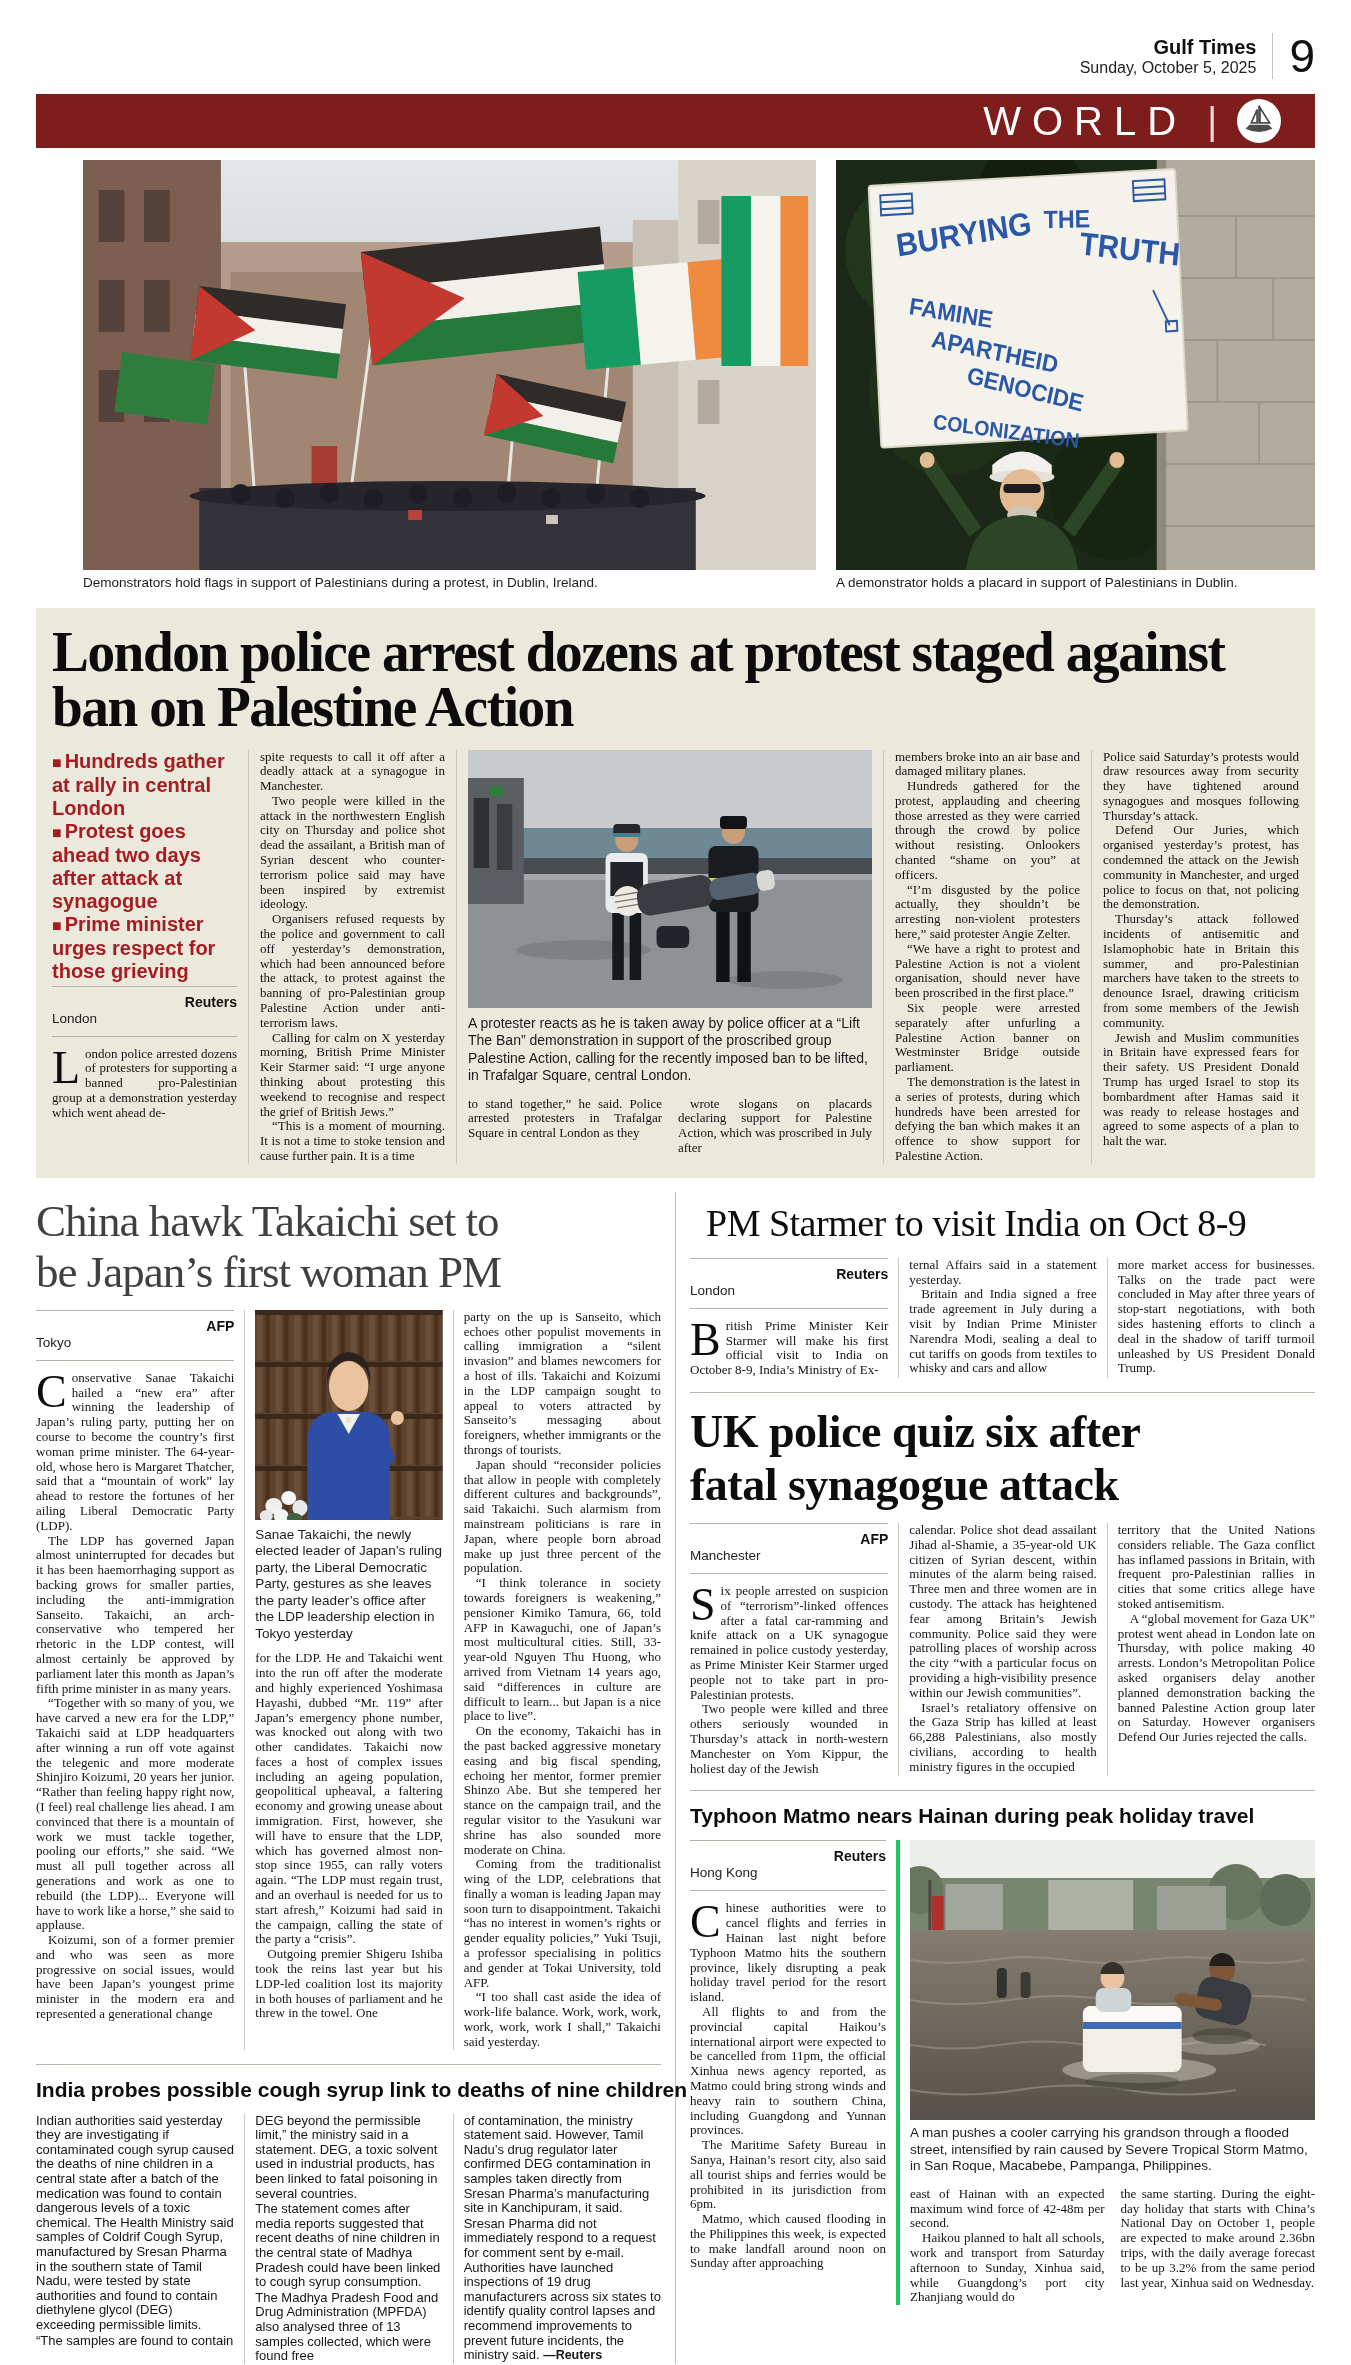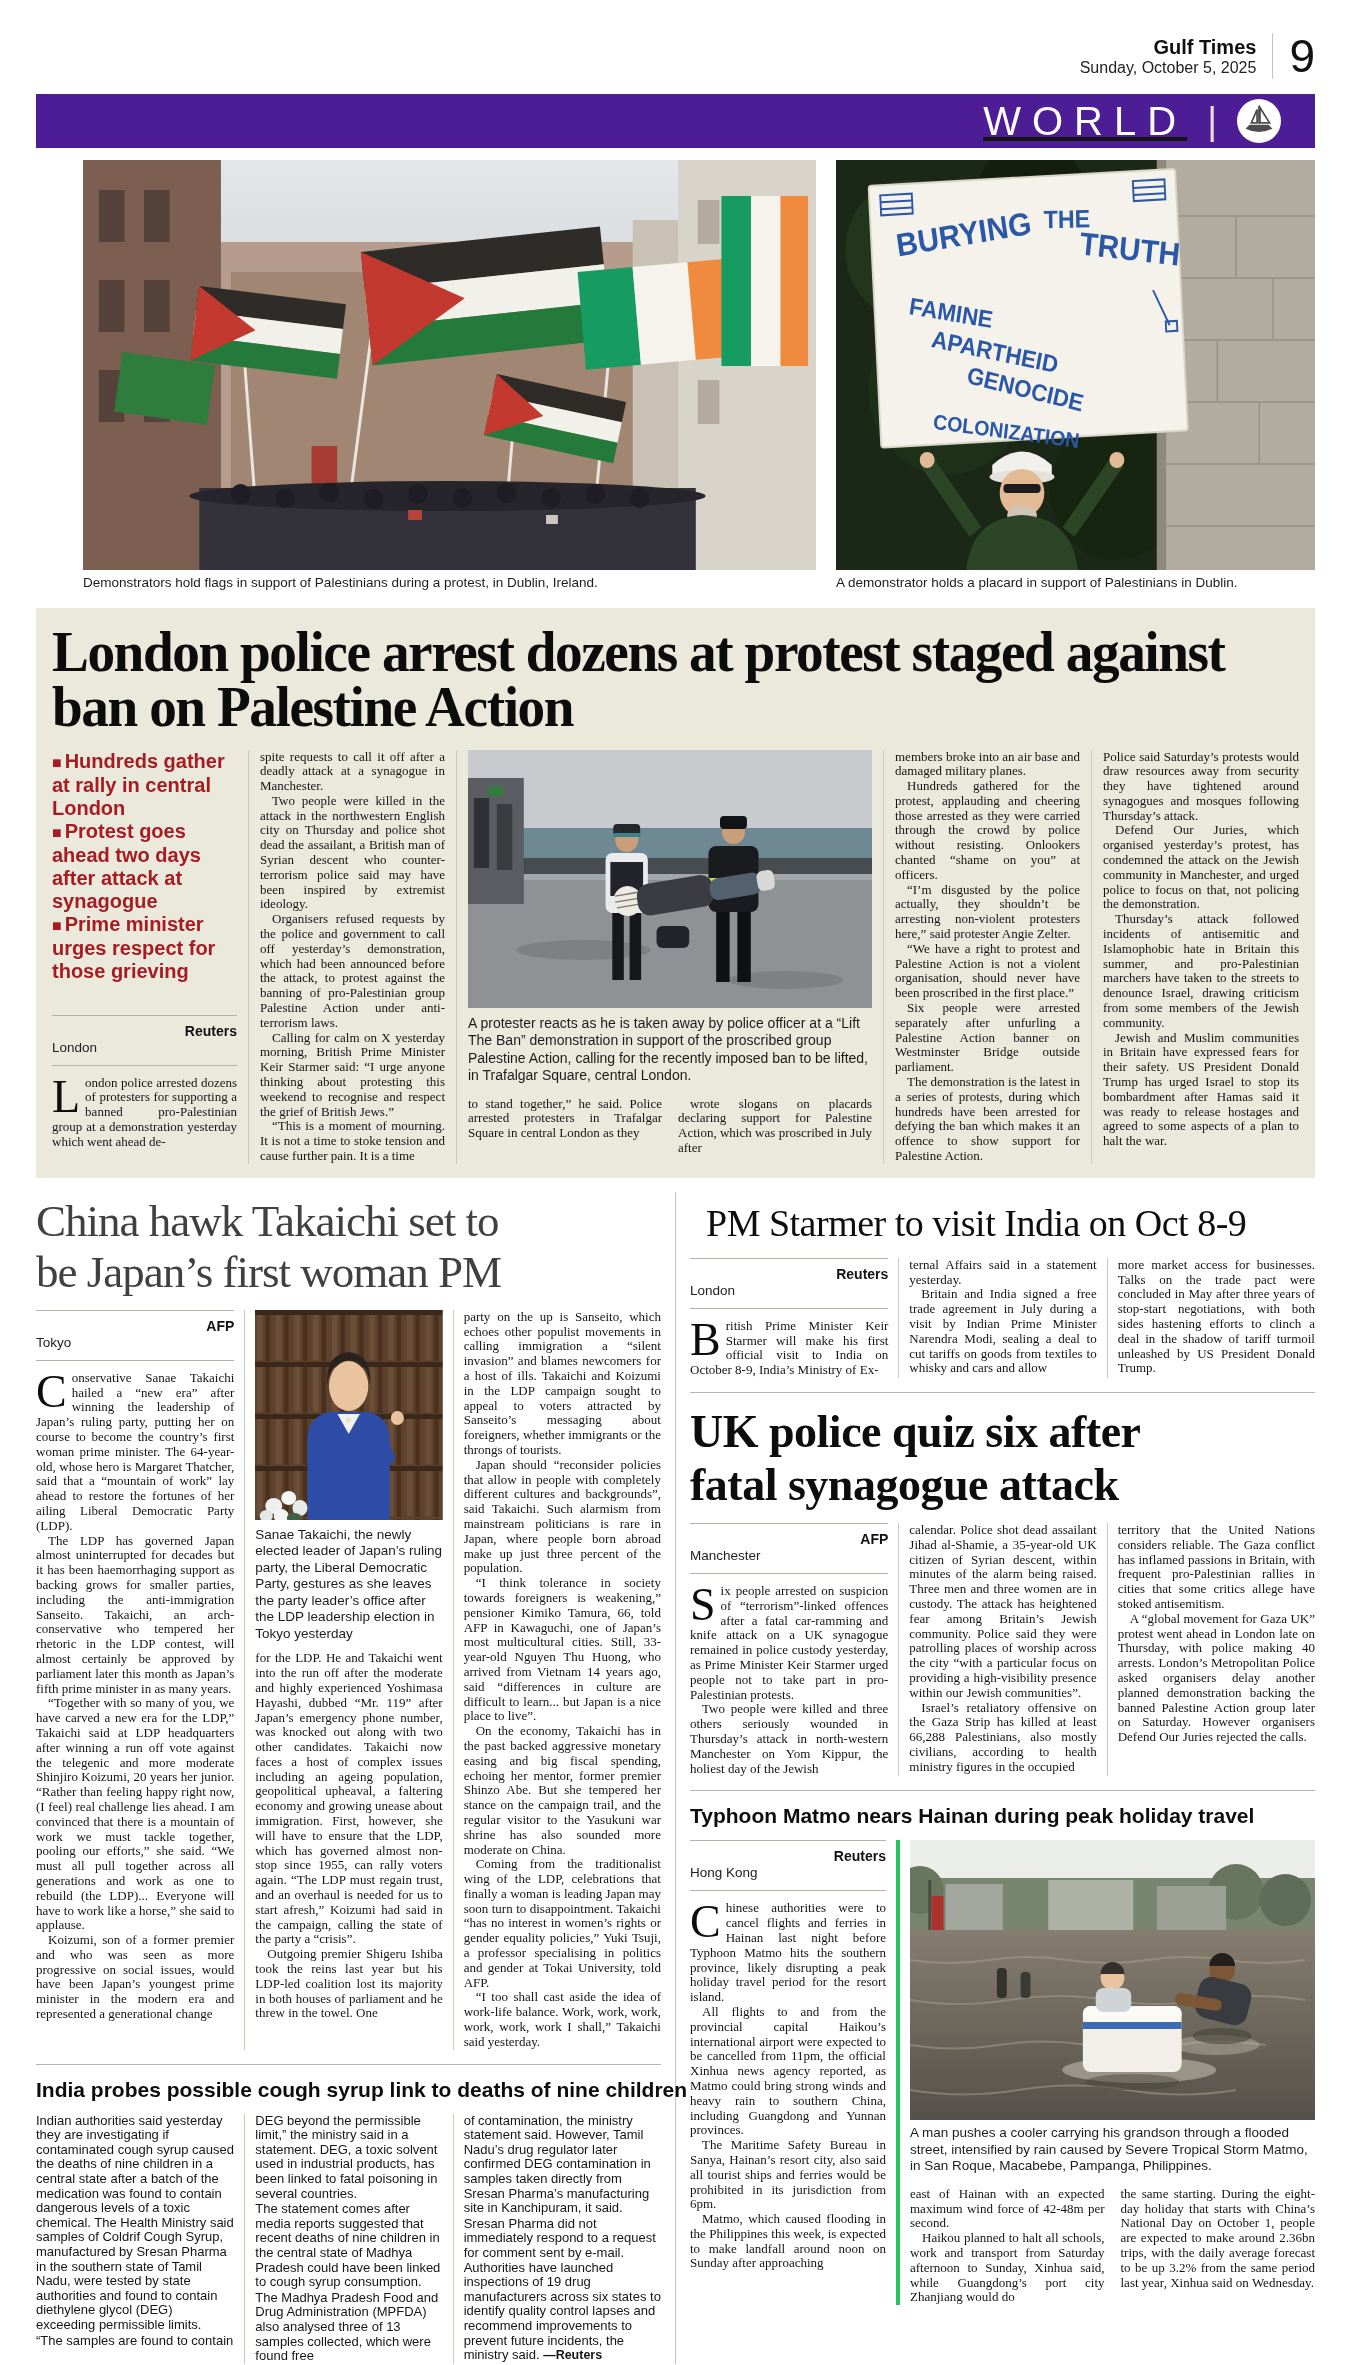--- a/index.html
+++ b/index.html
@@ -11,42 +11,42 @@
   }
   figure { margin:0; }
   
   .masthead { display:flex; justify-content:flex-end; align-items:center; gap:16px; height:56px; }
   .mast-text { text-align:right; }
   .paper { font:700 20px/22px "Liberation Sans", sans-serif; color:#111; }
   .date  { font:400 16px/19px "Liberation Sans", sans-serif; color:#222; }
   .vrule { width:1px; height:46px; background:#c2c2c2; }
   .pageno { font:400 46px/46px "Liberation Sans", sans-serif; color:#111; }
   
-  .banner { margin-top:10px; height:54px; background:#4c1d95; display:flex; align-items:center;
-            justify-content:flex-end; gap:20px; padding-right:34px;text-decoration:underline; }
+  .banner { margin-top:10px; height:54px; background:#7f1d1d; display:flex; align-items:center;
+            justify-content:flex-end; gap:20px; padding-right:34px; }
   .banner .w { color:#fff; font:400 40px/40px "Liberation Sans", sans-serif; letter-spacing:11px; }
   .banner .bar { color:#f4d9d9; font:300 38px/38px "Liberation Sans", sans-serif; }
   .banner .logo { width:44px; height:44px; border-radius:50%; background:#fff;
                   display:flex; align-items:center; justify-content:center; }
   
   .photos { display:flex; gap:20px; margin-top:12px; }
   .ph1 { width:780px;padding-left:47px; } .ph2 { flex:1; }
   .art { overflow:hidden; background:#888; }
   .art svg { display:block; width:100%; height:100%; }
   .ph1 .art, .ph2 .art { height:410px; }
   .cap { font:400 13.5px/16.5px "Liberation Sans", sans-serif; color:#1c1c1c; margin-top:5px; }
   
   .main-block { background:#ebe8dc; margin-top:16px; padding:16px 16px 14px; }
   .h-main { margin:0; font:700 57px/55px "Liberation Serif", serif; letter-spacing:-1.5px;
             color:#0c0c0c; transform:scaleX(.97); transform-origin:0 0; }
   .mgrid { display:grid; grid-template-columns:196px 208px 1fr 208px 208px; margin-top:16px; }
   .mcol { padding:0 11px; }
   .mcol:first-child { padding-left:0; } .mcol:last-child { padding-right:0; }
   .mcol + .mcol { border-left:1px solid #cdc9bc; }
-  .bullets { color:#a51d22; font:700 20px/23px "Liberation Sans", sans-serif; margin-bottom:32px; }
+  .bullets { color:#a51d22; font:700 20px/23px "Liberation Sans", sans-serif; margin-bottom:3px; }
   .bullets .b { margin:0; }
   .bullets .sq { font-size:16px; margin-right:3px; }
   .byline { border-top:1px solid #b5b2a6; border-bottom:1px solid #b5b2a6; padding:7px 0 9px; margin-bottom:10px; }
   .agency { font:700 14px/16px "Liberation Sans", sans-serif; color:#111;text-align:right; }
   .city { font:400 13.5px/17px "Liberation Sans", sans-serif; color:#222; }
   .bt p { margin:0; text-align:justify; font:400 13px/14.8px "Liberation Serif", serif; color:#141414; }
   .bt p + p { text-indent:12px; }
   .dc { float:left; font:400 46px/37px "Liberation Serif", serif; padding:2px 5px 0 0; color:#0d0d0d; }
   .mid .art { height:258px; }
   .midcap { font:400 14px/17.5px "Liberation Sans", sans-serif; color:#1b1b1b; margin-top:7px; }

